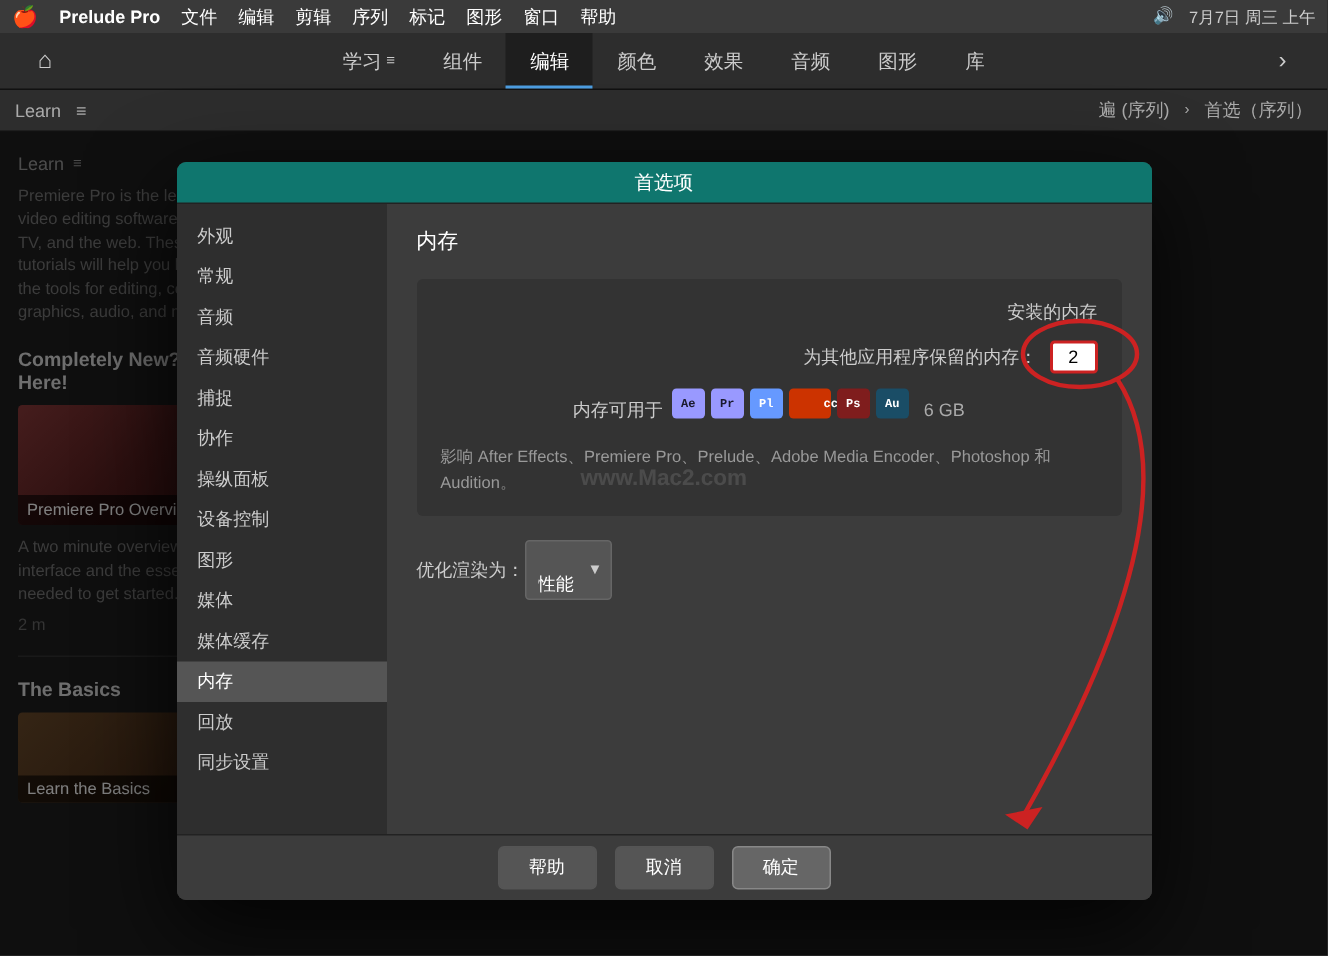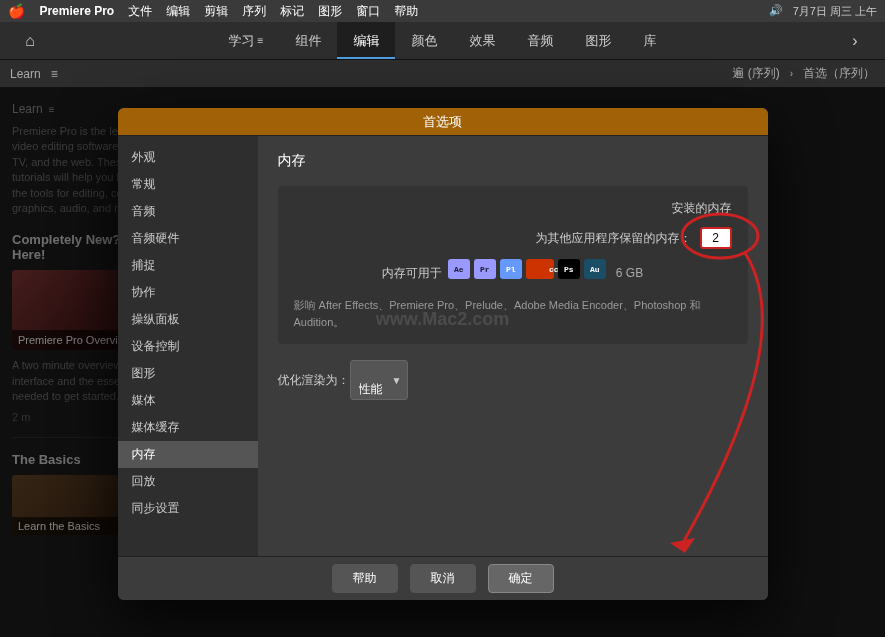--- a/index.html
+++ b/index.html
@@ -204,21 +204,21 @@
     
     .dialog {
       width: 650px;
       background: #3c3c3c;
       border-radius: 6px;
       box-shadow: 0 20px 60px rgba(0,0,0,0.8);
       overflow: hidden;
     }
     .dialog-title-bar {
       height: 28px;
-      background: #a16207;
+      background: #0f766e;
       display: flex;
       align-items: center;
       justify-content: center;
       font-size: 13px;
       color: #fff;
       border-bottom: 1px solid #222;
     }
     .dialog-body {
       display: flex;
       height: 420px;
@@ -296,21 +296,21 @@
       justify-content: center;
       font-size: 8px;
       color: #fff;
       font-weight: bold;
       font-family: Liberation Mono, monospace;
     }
     .app-icon-ae { background: #9999ff; color: #1a1a2e; }
     .app-icon-pr { background: #9999ff; color: #1a1a2e; }
     .app-icon-pl { background: #6699ff; color: #fff; }
     .app-icon-cc { background: #cc3300; color: #fff; padding-left: 28px; }
-    .app-icon-ps { background: #000000; color: #fff; }
+    .app-icon-ps { background: #7f1d1d; color: #fff; }
     .app-icon-au { background: #1a4d66; color: #fff; }
     .app-icons-value {
       font-size: 12px;
       color: #aaa;
       margin-left: 4px;
     }
     .memory-note {
       font-size: 11px;
       color: #999;
       margin-top: 10px;
@@ -379,34 +379,34 @@
       pointer-events: none;
       z-index: 200;
     }
 
     
     .watermark {
       position: absolute;
       top: 50%;
       left: 50%;
       transform: translate(-50%, -50%);
-      font-size: 18px;
+      font-size: 15px;
       color: rgba(255,255,255,0.12);
       z-index: 300;
       pointer-events: none;
       white-space: nowrap;
       font-weight: bold;
     }
   </style>
 </head>
 <body>
 
 <div class="menubar">
   <span class="apple">🍎</span>
-  <span style="font-weight:600;">Premiere Pro</span>
+  <span style="font-weight:600;">Prelude Pro</span>
   <div class="menu-items">
     <span>文件</span>
     <span>编辑</span>
     <span>剪辑</span>
     <span>序列</span>
     <span>标记</span>
     <span>图形</span>
     <span>窗口</span>
     <span>帮助</span>
   </div>

